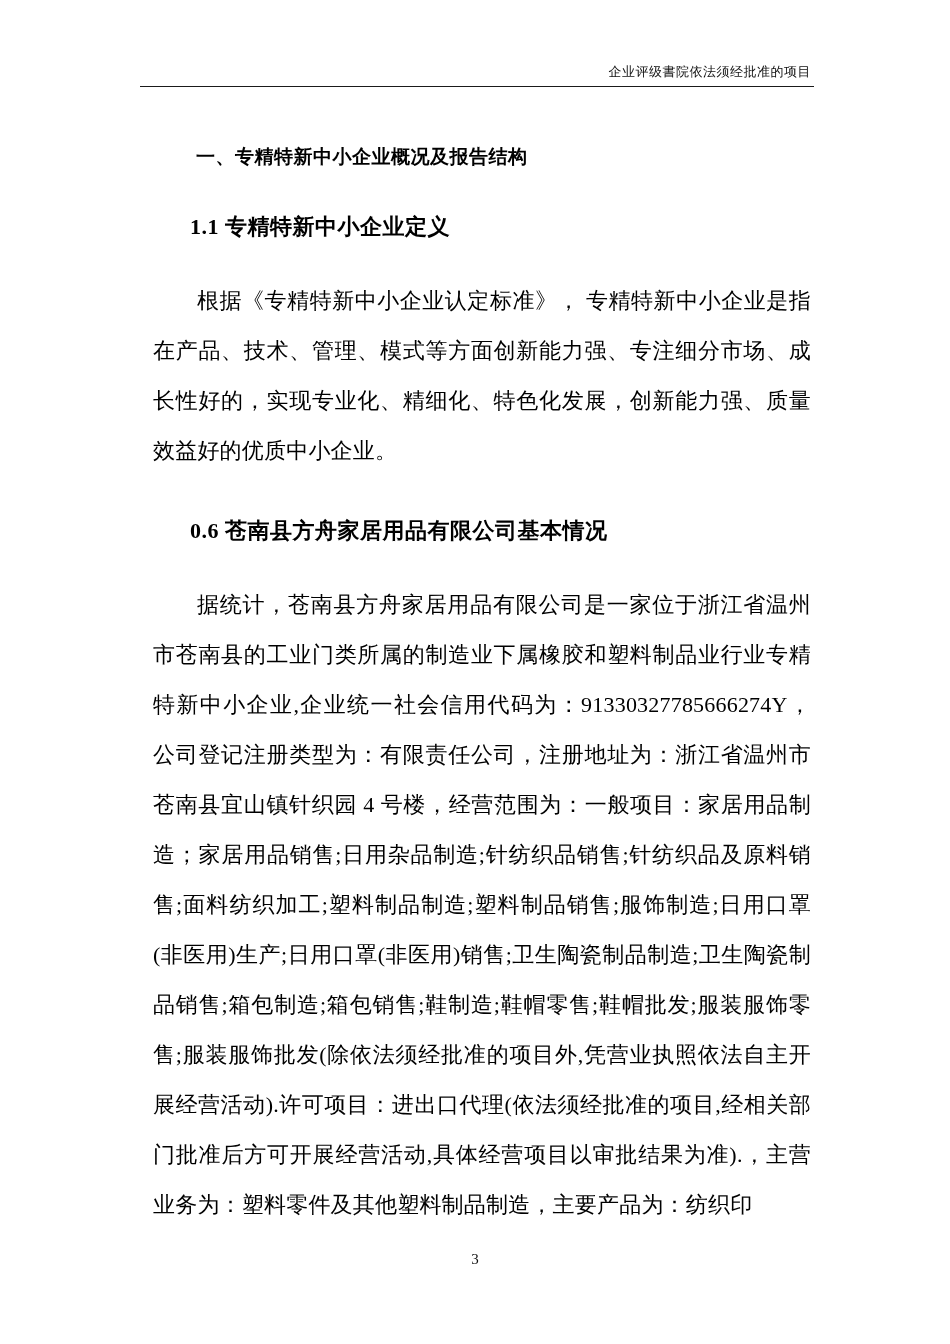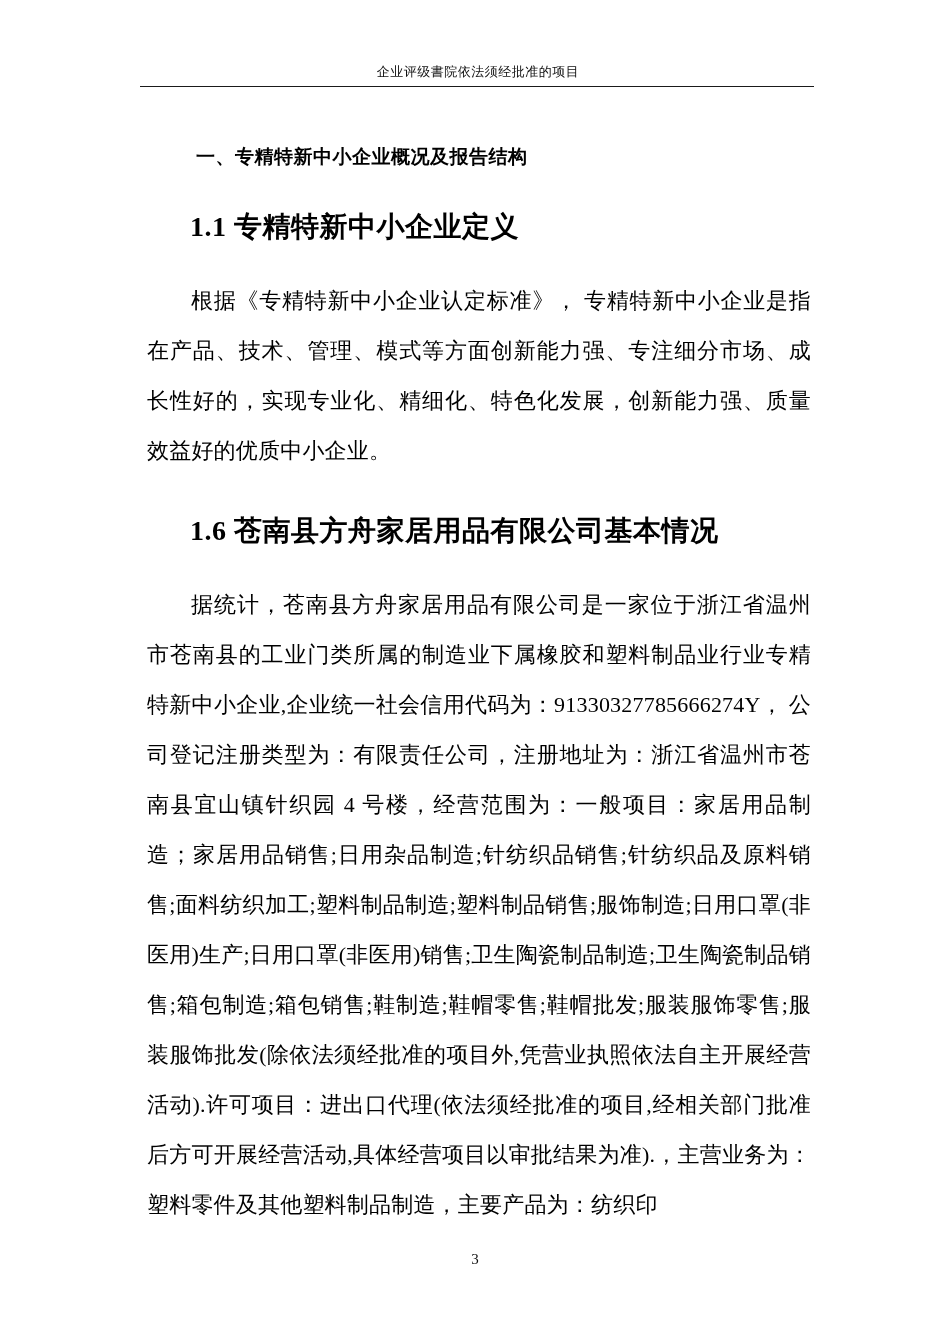--- a/index.html
+++ b/index.html
@@ -18,21 +18,21 @@
       overflow: hidden;
       box-sizing: border-box;
     }
     
     .doc-header {
       position: absolute;
       top: 63px;
       left: 145px;
       width: 666px;
       display: flex;
-      justify-content: center;
+      justify-content: flex-end;
       align-items: baseline;
       font-size: 13px;
       letter-spacing: 0.5px;
       color: #111111;
     }
     .header-rule {
       position: absolute;
       top: 86px;
       left: 140px;
       width: 674px;
@@ -48,34 +48,34 @@
     }
     .chapter-heading {
       font-size: 19px;
       font-weight: bold;
       line-height: 30px;
       margin: 0 0 0 51px;
       letter-spacing: 0.5px;
       white-space: nowrap;
     }
     .sub-heading {
-      font-size: 28px;
+      font-size: 22px;
       font-weight: bold;
       line-height: 26px;
       margin: 42px 0 0 45px;
       letter-spacing: 0.5px;
       white-space: nowrap;
     }
     .body-paragraph {
       font-size: 22px;
       line-height: 50px;
       text-align: justify;
       text-justify: inter-ideograph;
       text-indent: 2em;
-      margin: 36px 0 0 2px;
+      margin: 36px 0 0 8px;
       letter-spacing: 0.2px;
       word-break: break-all;
     }
     
     .doc-footer {
       position: absolute;
       left: 0;
       bottom: 76px;
       width: 100%;
       text-align: center;
@@ -96,21 +96,21 @@
   <div class="header-rule"></div>
 
   <main class="doc-body">
 
     <h1 class="chapter-heading">一、专精特新中小企业概况及报告结构</h1>
 
     <h2 class="sub-heading">1.1 专精特新中小企业定义</h2>
 
     <p class="body-paragraph">根据《专精特新中小企业认定标准》， 专精特新中小企业是指在产品、技术、管理、模式等方面创新能力强、专注细分市场、成长性好的，实现专业化、精细化、特色化发展，创新能力强、质量效益好的优质中小企业。</p>
 
-    <h2 class="sub-heading">1.6 苍南县方舟家居用品有限公司基本情况</h2>
+    <h2 class="sub-heading">0.6 苍南县方舟家居用品有限公司基本情况</h2>
 
     <p class="body-paragraph">据统计，苍南县方舟家居用品有限公司是一家位于浙江省温州市苍南县的工业门类所属的制造业下属橡胶和塑料制品业行业专精特新中小企业,企业统一社会信用代码为：91330327785666274Y， 公司登记注册类型为：有限责任公司，注册地址为：浙江省温州市苍南县宜山镇针织园 4 号楼，经营范围为：一般项目：家居用品制造；家居用品销售;日用杂品制造;针纺织品销售;针纺织品及原料销售;面料纺织加工;塑料制品制造;塑料制品销售;服饰制造;日用口罩(非医用)生产;日用口罩(非医用)销售;卫生陶瓷制品制造;卫生陶瓷制品销售;箱包制造;箱包销售;鞋制造;鞋帽零售;鞋帽批发;服装服饰零售;服装服饰批发(除依法须经批准的项目外,凭营业执照依法自主开展经营活动).许可项目：进出口代理(依法须经批准的项目,经相关部门批准后方可开展经营活动,具体经营项目以审批结果为准).，主营业务为：塑料零件及其他塑料制品制造，主要产品为：纺织印</p>
 
   </main>
 
   <footer class="doc-footer">
     <span>3</span>
   </footer>
 
 </div>

